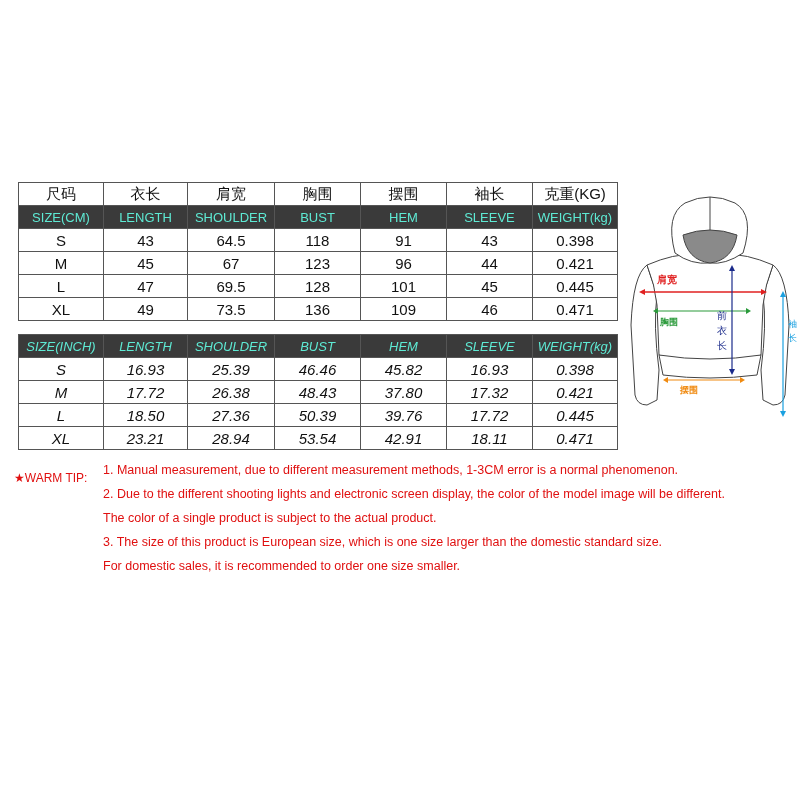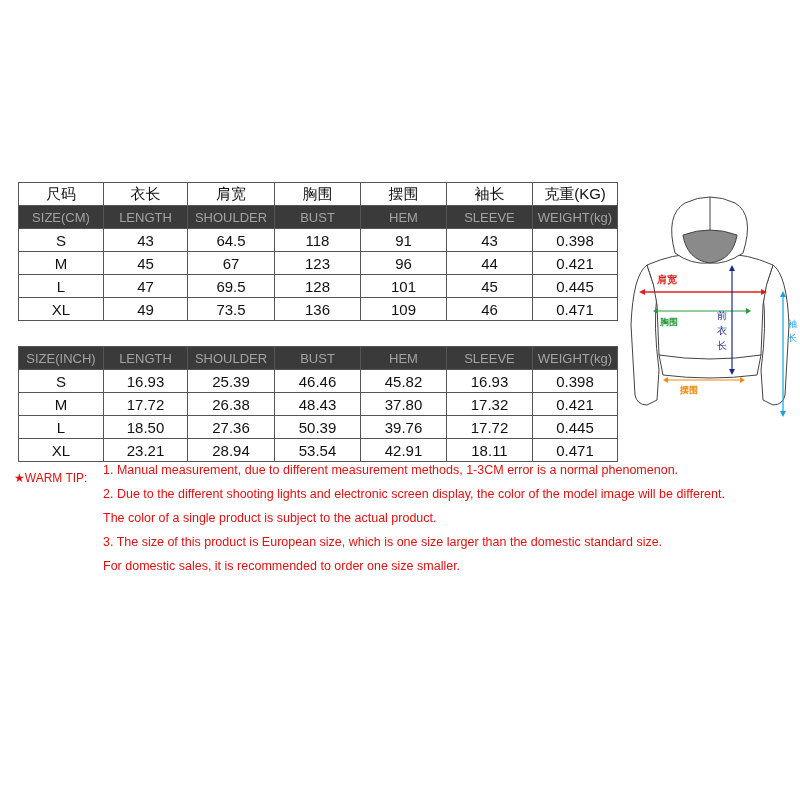--- a/index.html
+++ b/index.html
@@ -1,22 +1,22 @@
 <!DOCTYPE html>
 <html><head>
 <meta charset="utf-8">
 <style>
   html, body { margin:0; padding:0; background:#ffffff; }
   body { width:800px; height:800px; position:relative; overflow:hidden; font-family:"Liberation Sans", "DejaVu Sans", sans-serif; }
   table.size { position:absolute; left:18px; border-collapse:collapse; table-layout:fixed; }
   table.size td { border:1px solid #555; text-align:center; padding:0; font-size:15px; color:#111; height:22px; }
   table.size tr.zh td { font-size:15px; background:#fff;border-radius:10px; }
-  table.size tr.hdr td { background:#3a3a3a; color:#a3a3a3; font-size:13px; }
+  table.size tr.hdr td { background:#3a3a3a; color:#5eead4; font-size:13px; }
   #t1 { top:182px; }
-  #t2 { top:346px; }
+  #t2 { top:334px;font-style:italic; }
   col.c0 { width:85px; } col.c1 { width:84px; } col.c2 { width:87px; } col.c3 { width:86px; }
   col.c4 { width:86px; } col.c5 { width:86px; } col.c6 { width:85px; }
   .tips { position:absolute; left:14px; top:463px; color:#e01010; font-size:12.5px; }
   .tips .lbl { position:absolute; left:0; top:8px; white-space:nowrap; font-size:12px; }
   .tips .line { position:absolute; left:89px; white-space:nowrap; }
   .diagram { position:absolute; left:625px; top:195px; width:175px; height:225px; }
 </style>
 </head>
 <body>
 

